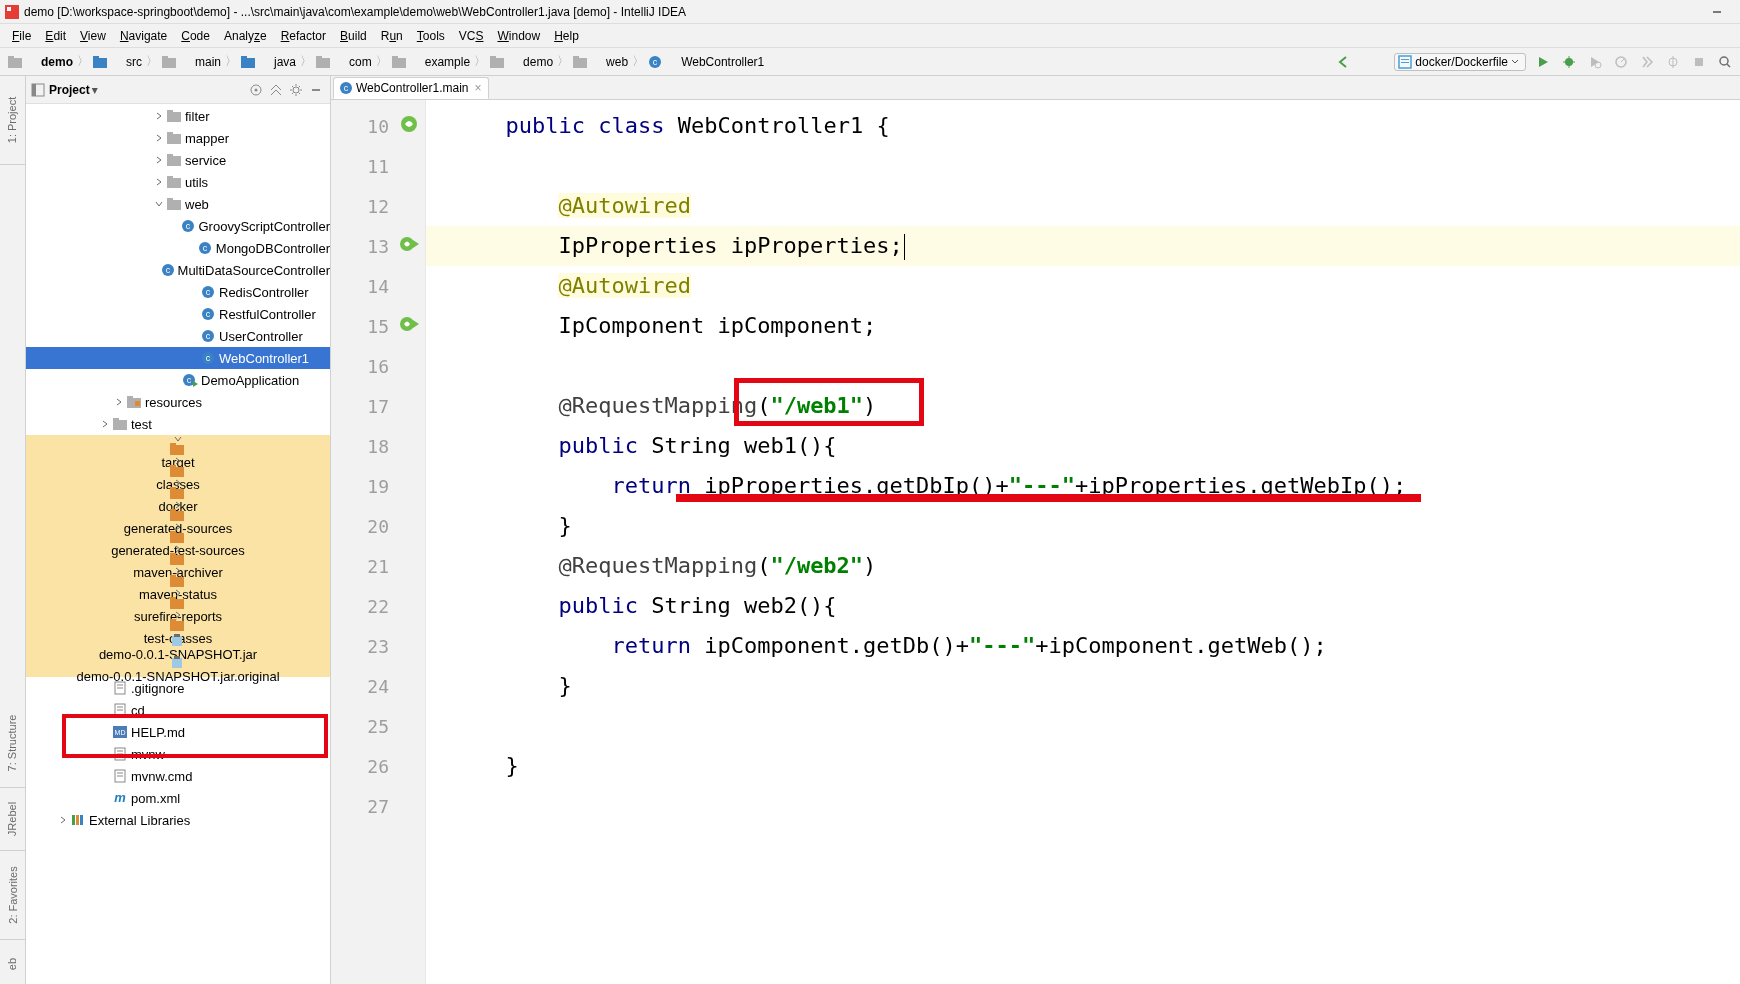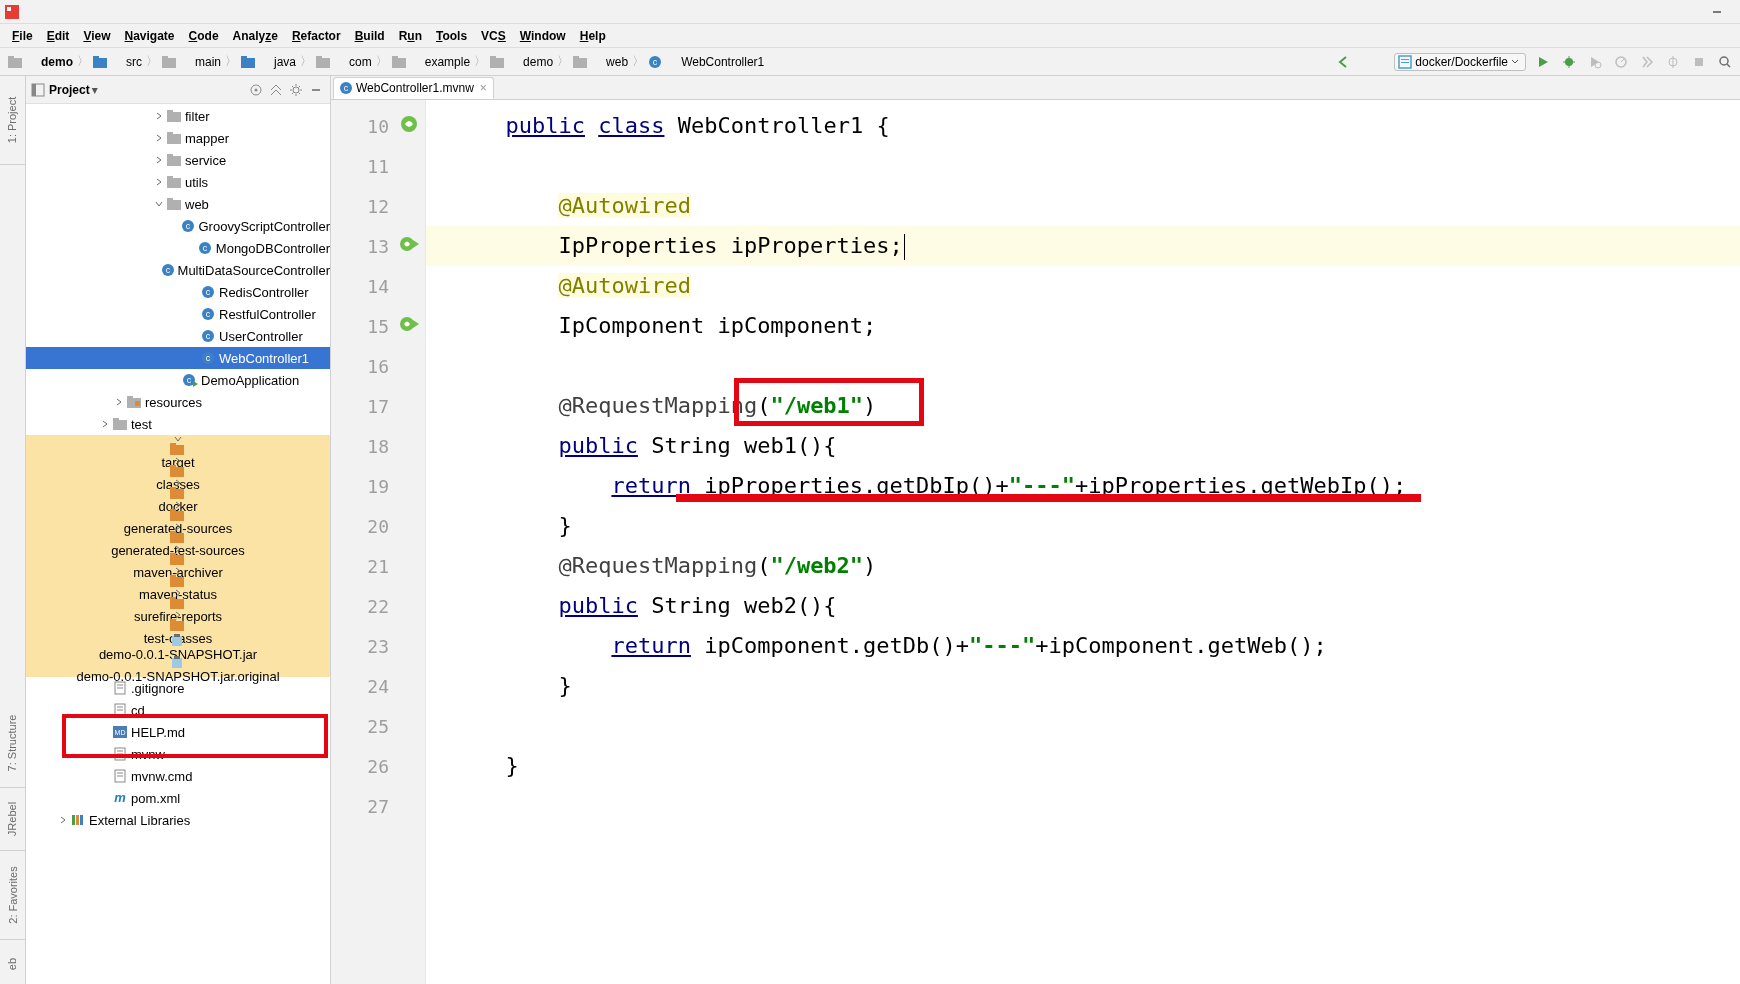--- a/index.html
+++ b/index.html
@@ -3,21 +3,21 @@
 <meta charset="utf-8">
 <style>
   * { box-sizing: border-box; margin: 0; padding: 0; }
   body { font-family: "Segoe UI", Arial, sans-serif; font-size: 12px; color: #000; background: #fff; overflow: hidden; height: 984px; width: 1740px; }
   .titlebar { height: 24px; display: flex; align-items: center; padding-left: 4px; background:#f2f2f2; border-bottom:1px solid #ddd; }
   .titlebar .icon { width:16px; height:16px; margin-right:4px; display:inline-flex; align-items:center; justify-content:center; }
   .titlebar-text { font-size:12px; color:#000; }
   .title-controls { margin-left:auto; display:flex; }
   .title-btn { width:46px; height:24px; display:flex; align-items:center; justify-content:center; color:#333; }
   .menubar { height:24px; display:flex; align-items:center; background:#f2f2f2; padding-left:6px; gap:2px; border-bottom:1px solid #ddd;}
-  .menu-item { padding:2px 6px; font-size:12px;font-weight:bold; }
+  .menu-item { padding:2px 6px; font-size:12px; }
   .menu-item u { text-decoration:underline; }
   .navbar { height:28px; display:flex; align-items:center; background:#f2f2f2; padding:0 6px; border-bottom:1px solid #d0d0d0; font-size:12px; }
   .bc-item { display:flex; align-items:center; gap:19px; padding:0 2px; }
   .chev { color:#999; margin:0 2px; }
   .bc-icon { width:14px; height:14px; display:inline-flex; align-items:center; justify-content:center; }
   .navbar-right { margin-left:auto; display:flex; align-items:center; gap:8px; }
   .run-select { border:1px solid #c0c0c0; border-radius:3px; padding:1px 6px 1px 3px; background:#f7f7f7; display:flex; align-items:center; gap:3px;margin-left:34px;}
   .toolbar-icon { width:18px; height:18px; display:inline-flex; align-items:center; justify-content:center; color:#6e6e6e; }
   .tool-gray svg { color:#bdbdbd; }
   .main { display:flex; height: calc(984px - 24px - 24px - 28px); }
@@ -43,21 +43,21 @@
   .editor { flex:1; display:flex; flex-direction:column; background:#fff; position:relative;}
   .tabrow { height:24px; background:#f2f2f2; border-bottom:1px solid #d0d0d0; display:flex; align-items:center; padding-left:2px;}
   .etab { display:flex; align-items:center; gap:4px; padding:3px 6px; background:#fff; border:1px solid #d0d0d0; border-bottom:1px solid #fff; border-top-left-radius:3px; border-top-right-radius:3px;}
   .etab .x{color:#999;font-size:12px; margin-left:2px;}
   .code-area{flex:1;display:flex;position:relative; font-family:Consolas,monospace;}
   .gutter-col{width:95px; background:#f2f2f2; border-right:1px solid #e8e8e8; padding-top:6px;}
   .gline{height:40px;display:flex;align-items:center;justify-content:flex-end;padding-right:36px;font-size:18px;color:#9e9e9e; position:relative;}
   .gline .gicon{position:absolute; right:4px; top:8px; width:22px;height:22px;}
   .code-col{flex:1; padding-top:6px; font-size:22px; line-height:40px; position:relative;}
   .cline{height:40px; white-space:pre;}
-  .kw{color:#000080;text-decoration:underline;}
+  .kw{color:#000080;}
   .ann{color:#808000; background:#fffbdd;}
   .annplain{color:#404040;}
   .str{color:#008000; font-weight:bold;}
   .linehl{background:#fffce6;}
   .caret{display:inline-block;width:1px;height:26px;background:#000;vertical-align:middle;margin-left:1px;}
   .red-callout{position:absolute;border:5px solid #e30613; pointer-events:none;}
   .red-underline{position:absolute;height:8px;background:#e30613; pointer-events:none;}
   .tree-target{background:#fbe3a6;flex-direction:column; }
   
   .tree .fname{}
@@ -67,20 +67,21 @@
 </head>
 <body>
 
 <div class="titlebar">
   <span class="icon">
     <svg width="14" height="14">
         <rect width="14" height="14" fill="#e73c36"></rect>
         <rect x="2" y="2" width="4" height="4" fill="#fff"></rect>
       </svg>
   </span>
+  <span class="titlebar-text">demo [D:\workspace-springboot\demo] - ...\src\main\java\com\example\demo\web\WebController1.java [demo] - IntelliJ IDEA</span>
   <div class="title-controls">
     <div class="title-btn">
       <svg width="10" height="10">
           <line x1="1" y1="5" x2="9" y2="5" stroke="#000" stroke-width="1"></line>
         </svg>
     </div>
   </div>
 </div>
 
 <div class="menubar">
@@ -757,21 +758,21 @@
       </div>
   </div>
 
   <div class="editor">
     <div class="tabrow">
       <div class="etab">
         <svg width="12" height="12">
             <circle cx="6" cy="6" r="6" fill="#3b82c4"></circle>
             <text x="6" y="9" text-anchor="middle" fill="#fff" font-size="9">c</text>
           </svg>
-        <span>WebController1.mvnw</span>
+        <span>WebController1.main</span>
         <span class="x">×</span>
       </div>
     </div>
     <div class="code-area">
       <div class="gutter-col" id="gutter">
           <div class="gline">10<span class="gicon"><svg width="20" height="20">
                 <circle cx="10" cy="10" r="8" fill="#6fbf4a"></circle>
                 <path d="M6 10 Q10 4 14 10 Q10 16 6 10" fill="#fff"></path>
               </svg></span></div>
           <div class="gline">11</div>

